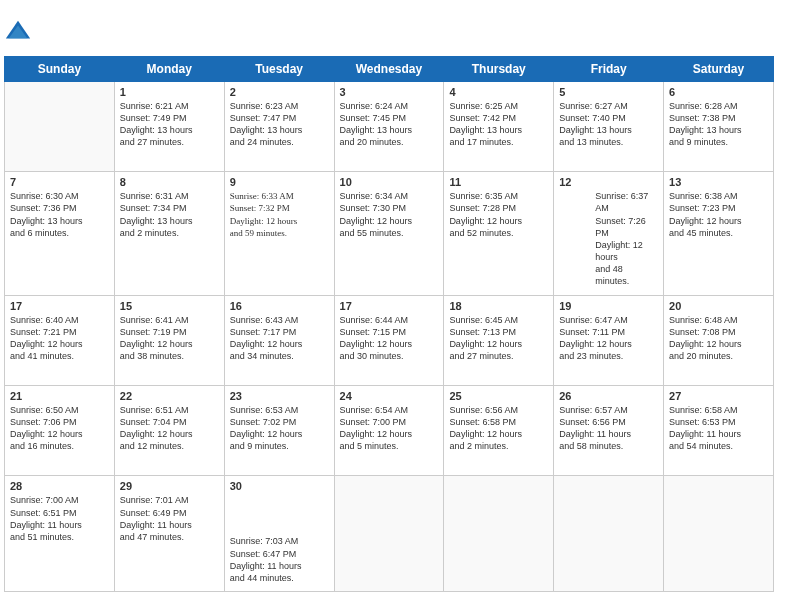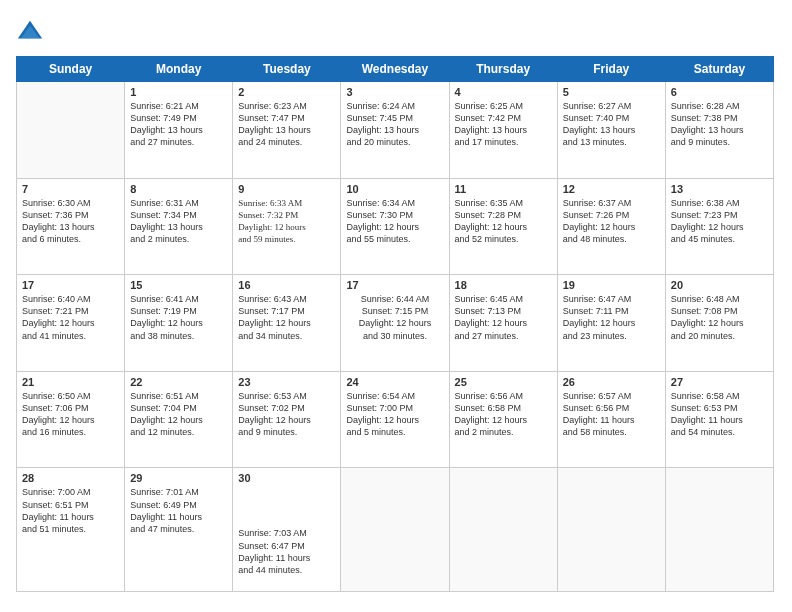--- a/index.html
+++ b/index.html
@@ -6,21 +6,21 @@
     body {
       width: 792px;
       height: 612px;
       font-family: Arial, sans-serif;
       background: #fff;
       overflow: hidden;
     }
     .page {
       width: 792px;
       height: 602px;
-      padding: 18px 18px 10px 16px;
+      padding: 18px 18px 10px 4px;
       display: flex;
       flex-direction: column;
     }
     .header {
       display: flex;
       justify-content: space-between;
       align-items: flex-start;
       margin-bottom: 10px;
     }
     .logo {
@@ -215,21 +215,21 @@
           </td>
           <td>
             <span class="day-num">11</span>
             <div class="cell-text" style="white-space: pre-line;">Sunrise: 6:35 AM
 Sunset: 7:28 PM
 Daylight: 12 hours
 and 52 minutes.</div>
           </td>
           <td>
             <span class="day-num">12</span>
-            <div class="cell-text" style="white-space: pre-line;">Sunrise: 6:37 AM
+            <div class="cell-text" style="white-space: pre-line; margin-left: 36px;">Sunrise: 6:37 AM
 Sunset: 7:26 PM
 Daylight: 12 hours
 and 48 minutes.</div>
           </td>
           <td>
             <span class="day-num">13</span>
             <div class="cell-text" style="white-space: pre-line;">Sunrise: 6:38 AM
 Sunset: 7:23 PM
 Daylight: 12 hours
 and 45 minutes.</div>
@@ -252,21 +252,21 @@
           </td>
           <td>
             <span class="day-num">16</span>
             <div class="cell-text" style="white-space: pre-line;">Sunrise: 6:43 AM
 Sunset: 7:17 PM
 Daylight: 12 hours
 and 34 minutes.</div>
           </td>
           <td>
             <span class="day-num">17</span>
-            <div class="cell-text" style="white-space: pre-line; text-align: center;">Sunrise: 6:44 AM
+            <div class="cell-text" style="white-space: pre-line;">Sunrise: 6:44 AM
 Sunset: 7:15 PM
 Daylight: 12 hours
 and 30 minutes.</div>
           </td>
           <td>
             <span class="day-num">18</span>
             <div class="cell-text" style="white-space: pre-line;">Sunrise: 6:45 AM
 Sunset: 7:13 PM
 Daylight: 12 hours
 and 27 minutes.</div>

